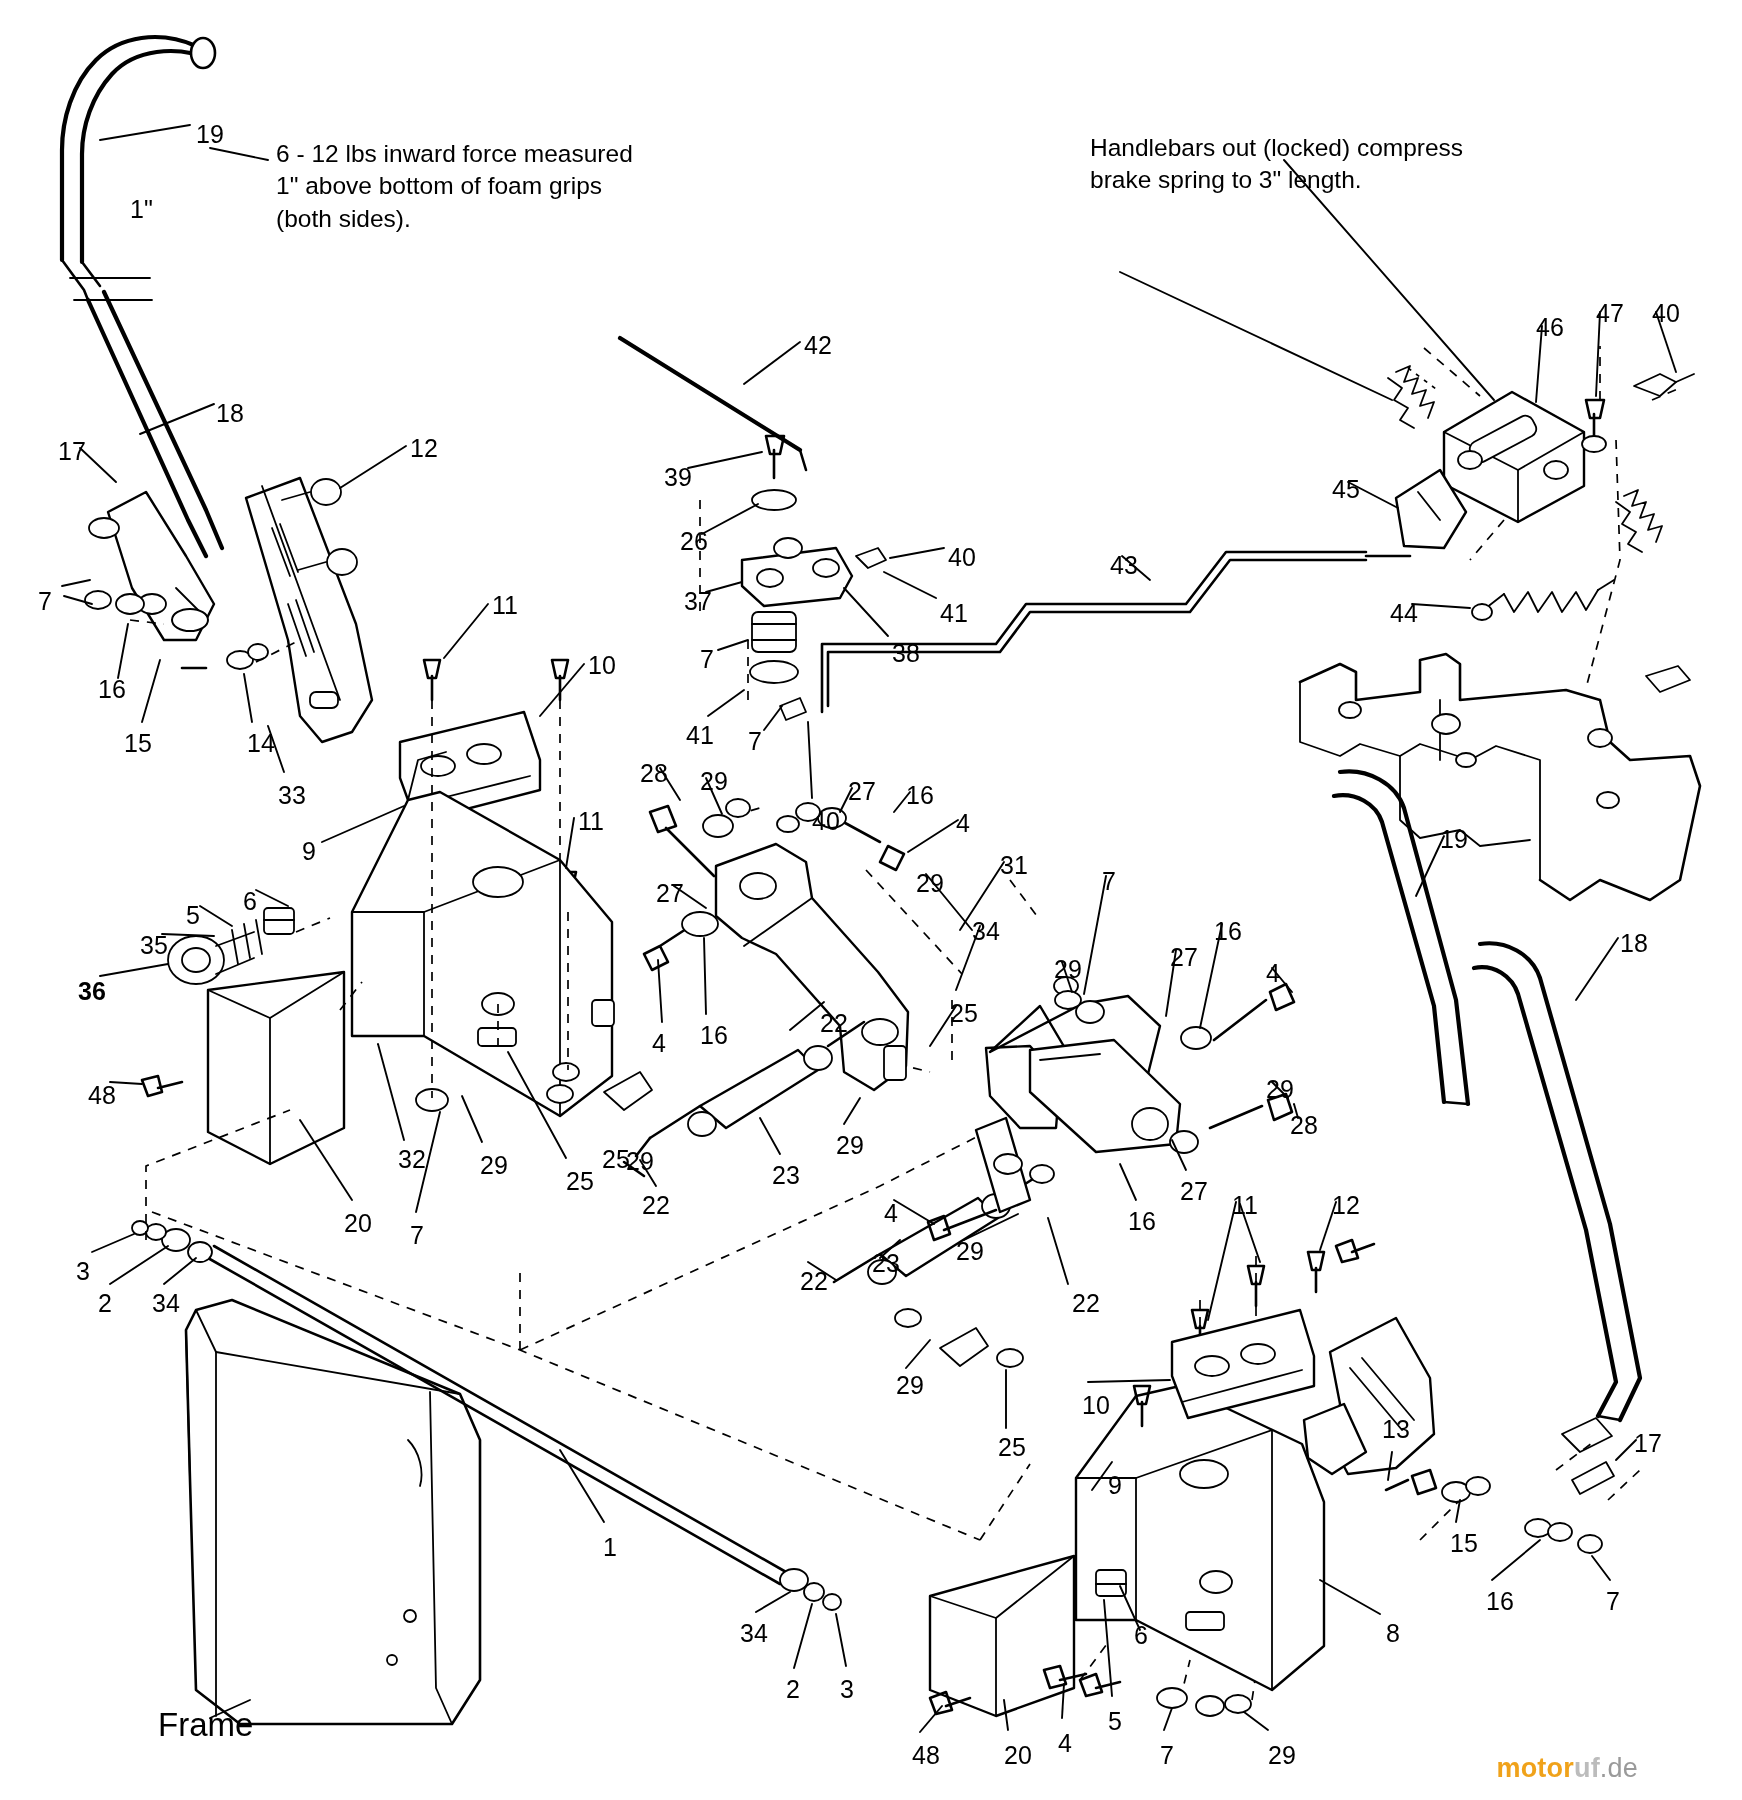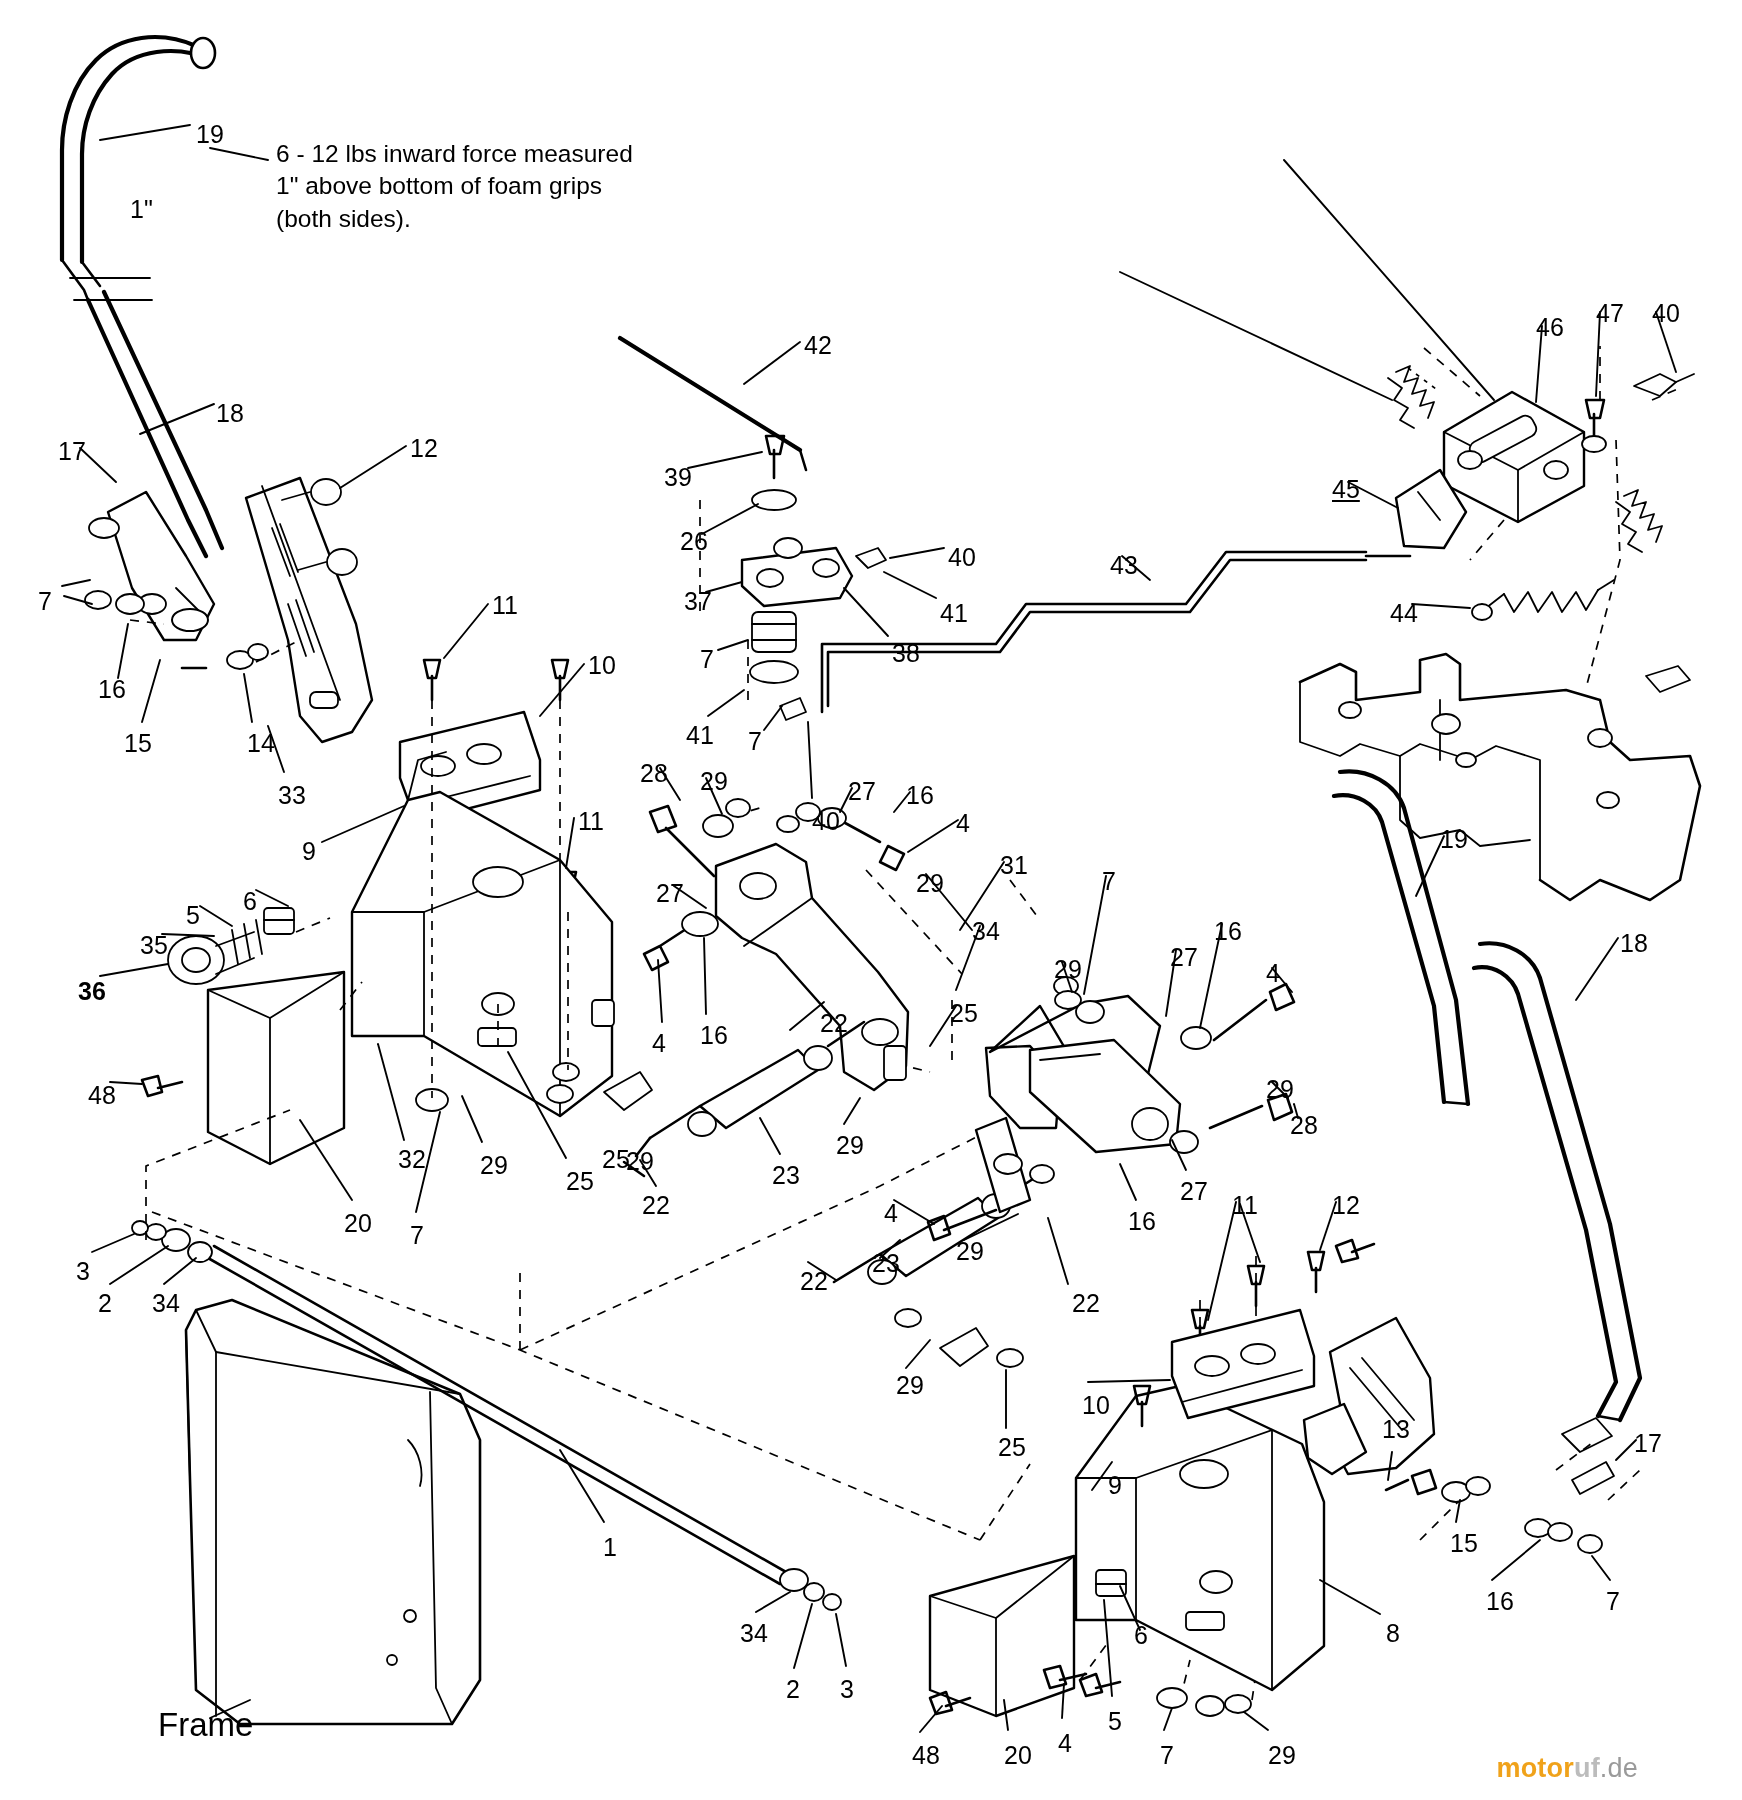--- a/index.html
+++ b/index.html
@@ -496,20 +496,22 @@
       <path class="ld" d="M1284 160 L 1494 400"></path>
       <path class="ld" d="M1120 272 L 1392 400"></path>
       <path class="ld" d="M268 160 L 210 148"></path>
       <path class="ld" d="M210 1718 L 250 1700"></path>
     </g>
   </svg>
 
   <div class="note" style="left:276px; top:138px;">6 - 12 lbs inward force measured
 1" above bottom of foam grips
 (both sides).</div>
+  <div class="note" style="left:1090px; top:132px;">Handlebars out (locked) compress
+brake spring to 3" length.</div>
   <div class="lbl" style="left:130px; top:196px;">1"</div>
   <div class="frame-lbl" style="left:158px; top:1706px;">Frame</div>
 
   <div id="callout-layer">
       <div class="lbl" style="left: 196px; top: 121px;">19</div>
       <div class="lbl" style="left: 216px; top: 400px;">18</div>
       <div class="lbl" style="left: 58px; top: 438px;">17</div>
       <div class="lbl" style="left: 410px; top: 435px;">12</div>
       <div class="lbl" style="left: 38px; top: 588px;">7</div>
       <div class="lbl" style="left: 98px; top: 676px;">16</div>
@@ -596,21 +598,21 @@
       <div class="lbl" style="left: 1128px; top: 1208px;">16</div>
       <div class="lbl" style="left: 884px; top: 1200px;">4</div>
       <div class="lbl" style="left: 956px; top: 1238px;">29</div>
       <div class="lbl" style="left: 872px; top: 1250px;">23</div>
       <div class="lbl" style="left: 800px; top: 1268px;">22</div>
       <div class="lbl" style="left: 1072px; top: 1290px;">22</div>
       <div class="lbl" style="left: 896px; top: 1372px;">29</div>
       <div class="lbl" style="left: 998px; top: 1434px;">25</div>
       <div class="lbl" style="left: 1110px; top: 552px;">43</div>
       <div class="lbl" style="left: 1390px; top: 600px;">44</div>
-      <div class="lbl" style="left: 1332px; top: 476px; text-decoration: underline;">45</div>
+      <div class="lbl" style="left: 1332px; top: 476px;">45</div>
       <div class="lbl" style="left: 1536px; top: 314px;">46</div>
       <div class="lbl" style="left: 1596px; top: 300px;">47</div>
       <div class="lbl" style="left: 1652px; top: 300px;">40</div>
     </div>
 
   <div class="wm">
     <span class="m">motor</span><span class="o">uf</span><span class="de">.de</span>
   </div>
 
 </div>

